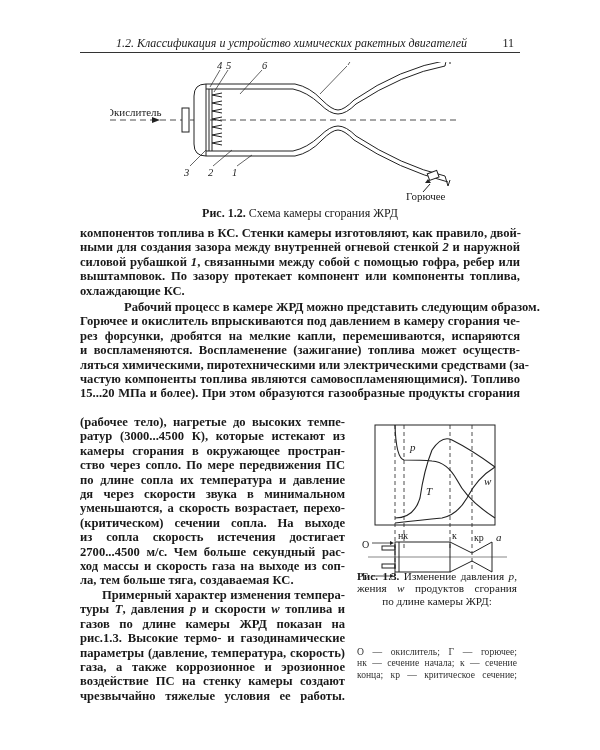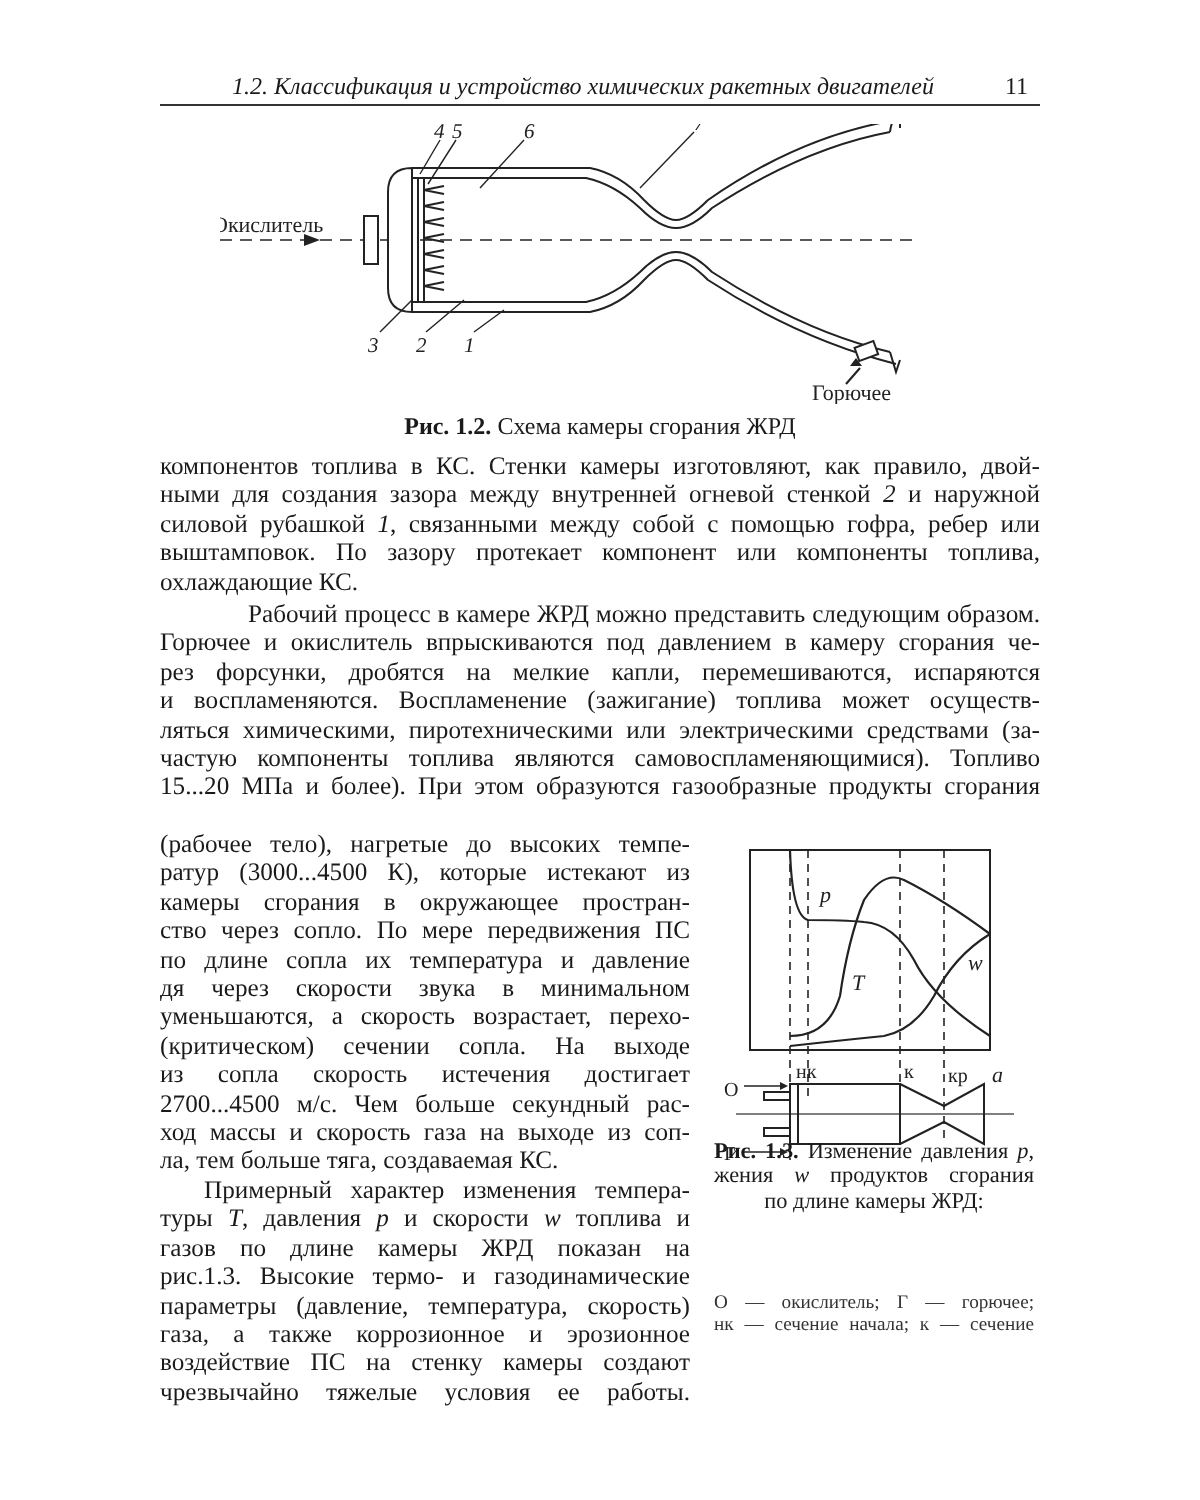--- a/index.html
+++ b/index.html
@@ -11,21 +11,21 @@
   .header .pageno { position:absolute; right:6px; top:0; font-style:normal; }
   .fig1 { position:absolute; left:110px; top:62px; width:400px; height:140px; }
   .fig1 svg { width:100%; height:100%; }
   .fig1-caption { position:absolute; left:0; width:600px; top:206px; text-align:center; font-size:12px; }
   .fig1-caption b { font-weight:bold; }
   .body-text { position:absolute; left:80px; font-size:12.6px; line-height:14.4px;
                text-align:justify; text-align-last:left; }
   .p-full { width:440px; }
   .p-narrow { width:265px; }
   .indent { text-indent:22px; }
-  .line { display:block; white-space:nowrap; text-align:justify; text-align-last:justify; }
+  .line { display:block; white-space:nowrap; text-align:justify; text-align-last:justify;font-weight:bold; }
   .line.last { text-align-last:left; }
   .fig3 { position:absolute; left:362px; top:420px; width:150px; height:172px; }
   .fig3 svg { width:100%; height:100%; }
   .fig3-caption { position:absolute; left:357px; top:570px; width:160px; font-size:11.2px; line-height:12.4px; }
   .fig3-caption .capline { display:block; text-align:justify; text-align-last:justify; white-space:nowrap; }
   .fig3-caption .center { text-align:center; text-align-last:center; }
   .fig3-legend { position:absolute; left:357px; top:646px; width:160px; font-size:9.6px; line-height:11.4px; color:#333; }
   .fig3-legend .capline { display:block; text-align:justify; text-align-last:justify; white-space:nowrap; }
   .fig3-legend .center { text-align:center; text-align-last:center; }
   i.var { font-style:italic; }
@@ -188,13 +188,14 @@
 </div>
 
 <div class="fig3-caption">
   <span class="capline"><b>Рис. 1.3.</b> Изменение давления <i class="var">p</i>,</span>
   <span class="capline">жения <i class="var">w</i> продуктов сгорания</span>
   <span class="capline center">по длине камеры ЖРД:</span>
 </div>
 <div class="fig3-legend">
   <span class="capline">О — окислитель; Г — горючее;</span>
   <span class="capline">нк — сечение начала; к — сечение</span>
+  <span class="capline">конца; кр — критическое сечение;</span>
 </div>
 
 </body></html>

